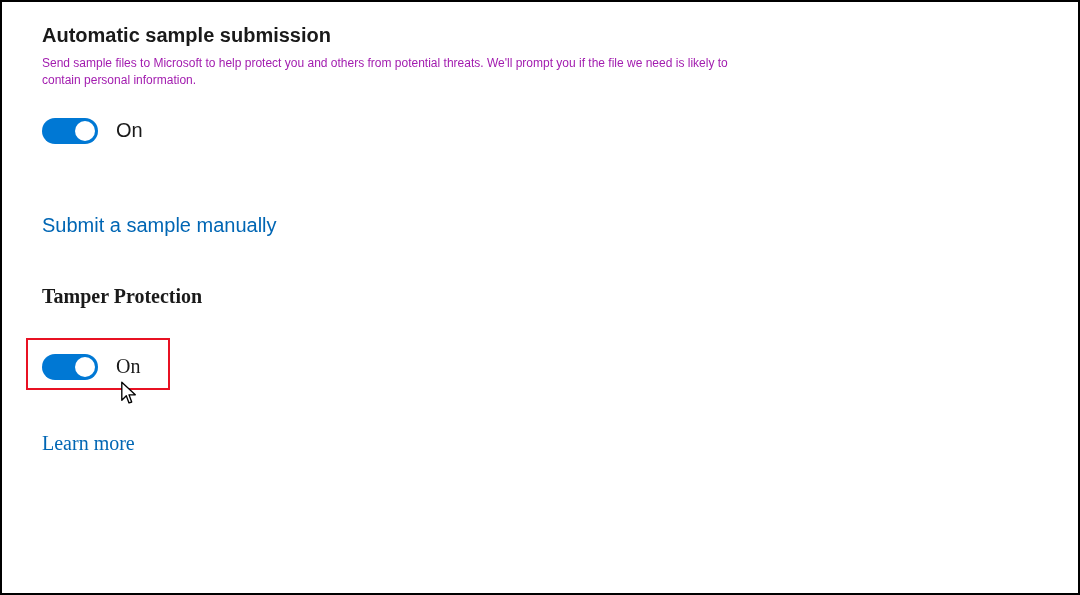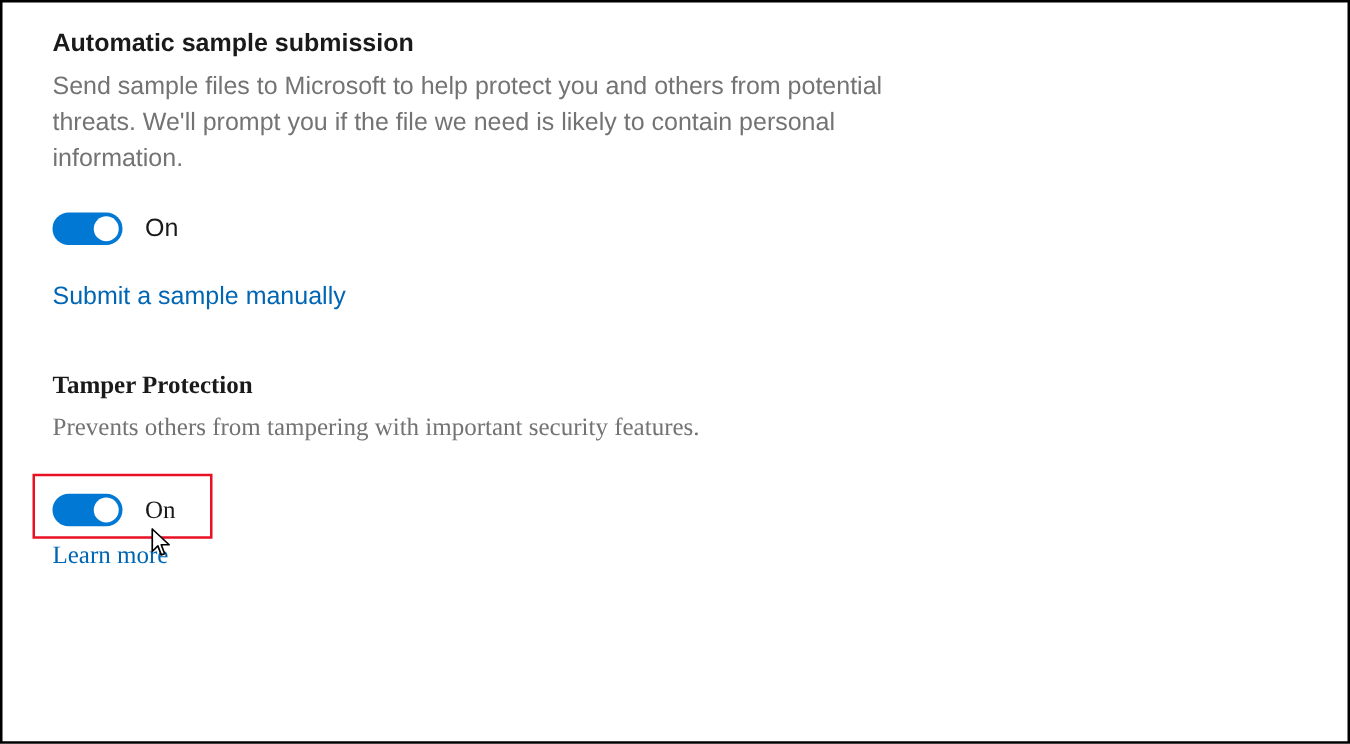--- a/index.html
+++ b/index.html
@@ -20,23 +20,23 @@
     .section {
       margin-bottom: 48px;
     }
     .section-title {
       font-size: 20px;
       font-weight: 600;
       color: #1a1a1a;
       margin-bottom: 8px;
     }
     .section-description {
-      font-size: 20px;
+      font-size: 12px;
       font-weight: 400;
-      color: #737373;
+      color: #a21caf;
       line-height: 1.45;
       max-width: 720px;
       margin-bottom: 28px;
     }
     .toggle-row {
       display: flex;
       align-items: center;
       gap: 18px;
       margin-bottom: 30px;
       text-align: center;
@@ -61,20 +61,21 @@
     .toggle-label {
       font-size: 20px;
       color: #1a1a1a;
     }
     .link {
       font-size: 20px;
       color: #0066B4;
       text-decoration: none;
       cursor: pointer;
       display: inline-block;
+      margin-top: 40px;
     }
     .section2 {
       margin-top: 16px;
       font-family: Liberation Serif, serif;
     }
     .highlight-box {
       border: 2px solid #E81123;
       display: inline-flex;
       align-items: flex-start;
       padding: 14px 28px 4px 14px;
@@ -108,21 +109,20 @@
     <div class="toggle">
       <div class="toggle-knob"></div>
     </div>
     <span class="toggle-label">On</span>
   </div>
   <a class="link">Submit a sample manually</a>
 </div>
 
 <div class="section2">
   <h2 class="section-title">Tamper Protection</h2>
-  <p class="section-description" style="margin-bottom:0;">Prevents others from tampering with important security features.</p>
 
   <div class="highlight-box">
     <div class="toggle-row">
       <div class="toggle">
         <div class="toggle-knob"></div>
       </div>
       <span class="toggle-label">On</span>
     </div>
     <svg class="cursor" viewBox="0 0 20 28">
       <path d="M 2 2 L 2 22 L 7 17 L 10 25 L 13 24 L 10 16 L 17 16 Z" fill="#ffffff" stroke="#000000" stroke-width="1.5" stroke-linejoin="round"></path>

